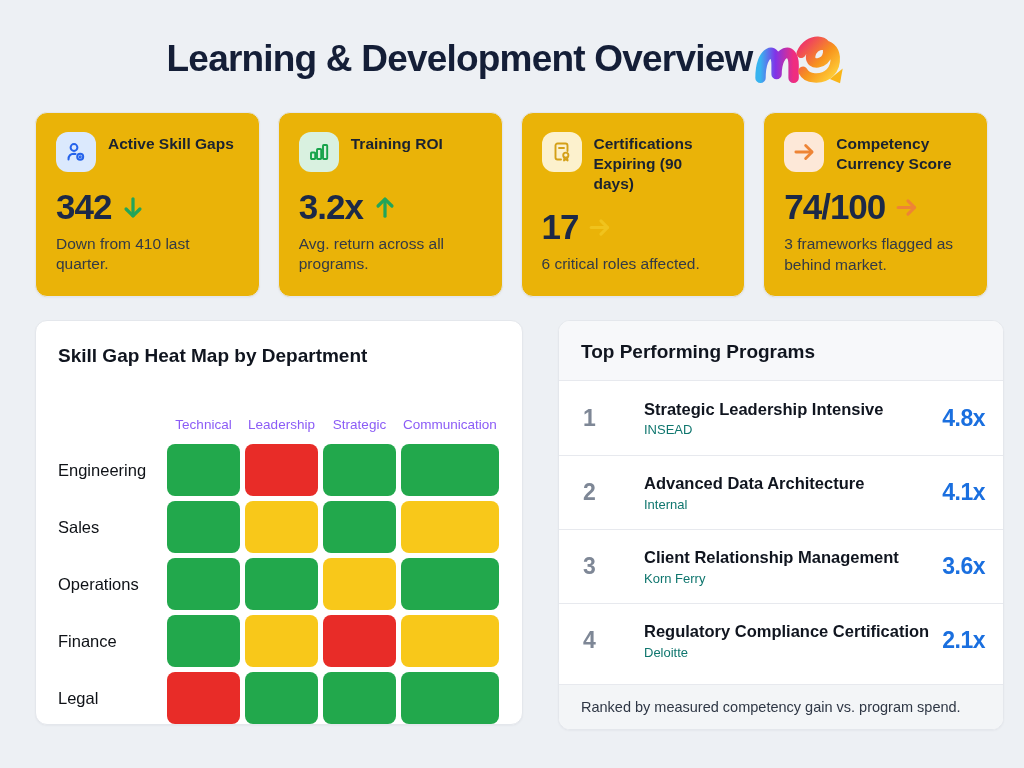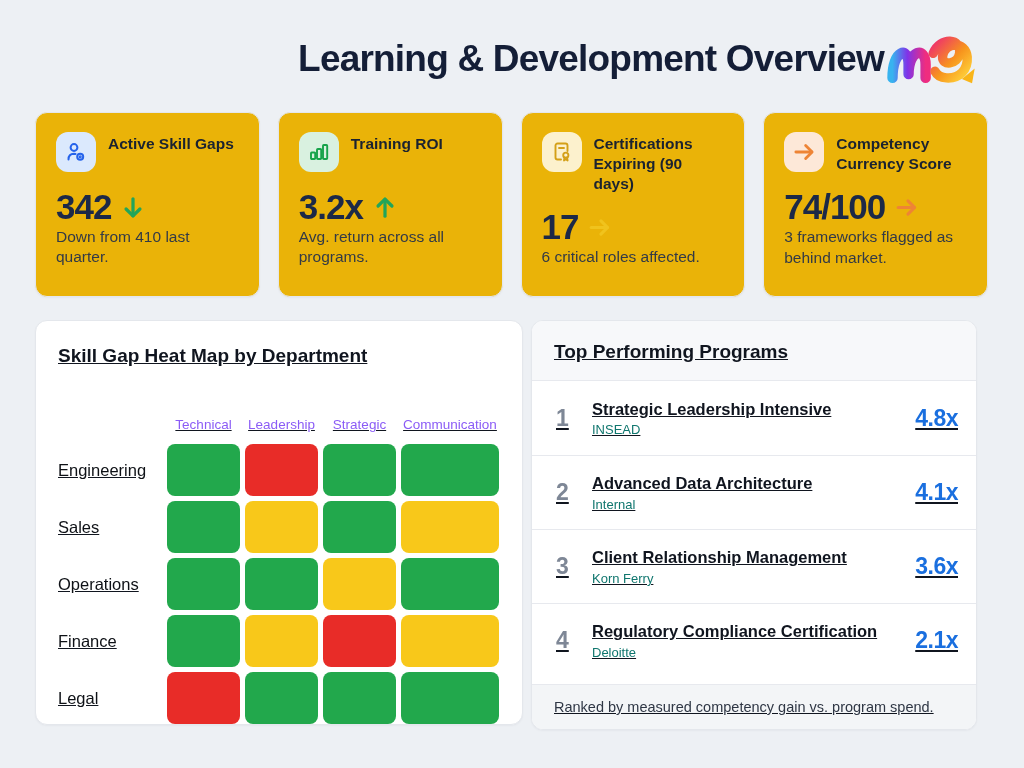--- a/index.html
+++ b/index.html
@@ -5,42 +5,42 @@
   * { margin:0; padding:0; box-sizing:border-box; }
   html,body { width:1024px; height:768px; overflow:hidden; }
   body {
     background:#edf0f4;
     font-family:"Liberation Sans", sans-serif;
     color:#10151f;
   }
   .page { padding:26px 36px 0 35px; width:1024px; height:768px; }
 
   
-  .header { display:flex; justify-content:flex-end; align-items:center; height:66px; margin-bottom:20px; }
+  .header { display:flex; justify-content:center; align-items:center; height:66px; margin-bottom:20px; }
   .page-title {
     font-size:37px; font-weight:800; letter-spacing:-0.8px; color:#141e37;
   }
   .logo { width:104px; height:62px; }
 
   
   .kpi-row { display:grid; grid-template-columns:repeat(4,1fr); gap:18px; height:185px; margin-bottom:23px; }
   .kpi-card {
     background:#eab308; border:1px solid #e4e7ec; border-radius:12px;
     padding:19px 20px; box-shadow:0 1px 2px rgba(16,24,40,.04);
   }
   .kpi-head { display:flex; align-items:flex-start; gap:12px; min-height:42px; }
   .kpi-icon { width:40px; height:40px; border-radius:12px; display:flex; align-items:center; justify-content:center; flex:0 0 40px; }
   .kpi-label { font-size:15.5px; font-weight:700; color:#1a2230; line-height:1.3; padding-top:2px; }
   .kpi-value-row { display:flex; align-items:center; gap:9px; margin-top:13px; }
   .kpi-value { font-size:35px; font-weight:800; letter-spacing:-1px; color:#1c2947; }
   .kpi-trend { display:flex; align-items:center; }
-  .kpi-sub { font-size:15.5px; color:#333a46; line-height:1.32; margin-top:0; }
-
-  
-  .panels { display:grid; grid-template-columns:488px 446px; gap:8px;text-decoration:underline; }
+  .kpi-sub { font-size:15.5px; color:#333a46; line-height:1.32; margin-top:7px; }
+
+  
+  .panels { display:grid; grid-template-columns:488px 446px; gap:35px; }
 
   .panel {
     background:#ffffff; border:1px solid #e4e7ec; border-radius:12px;
     box-shadow:0 1px 2px rgba(16,24,40,.04); overflow:hidden;
   }
   .heatmap-panel { height:405px; padding:24px 22px; }
   .panel-title { font-size:19px; font-weight:700; color:#10151f; }
 
   
   .hm-grid {
@@ -58,21 +58,21 @@
   .hm-row-label { font-size:16.5px; color:#0e1116; align-self:center; }
   .hm-cell { border-radius:8px; }
 
   
   .programs-panel { height:410px; display:flex; flex-direction:column; }
   .programs-header { background:#f7f8fa; padding:20px 22px 17px 22px; border-bottom:1px solid #e7e9ee; }
   .programs-list { flex:1; background:#ffffff; }
   .program-item { display:flex; align-items:center; padding:13px 18px 13px 24px; height:74px; }
   .program-item + .program-item { border-top:1px solid #e7e9ee; }
   .program-rank { font-size:23px; font-weight:600; color:#7e8796; width:36px; flex:0 0 36px; }
-  .program-text { flex:1; min-width:0; padding-right:8px; }
+  .program-text { flex:1; min-width:0; padding-right:8px;margin-left:25px; }
   .program-name { font-size:16.5px; font-weight:700; color:#10151f; line-height:1.25; white-space:nowrap; }
   .program-provider { font-size:13px; color:#0f766e; margin-top:3px; }
   .program-roi { font-size:23px; font-weight:800; color:#1a6fdf; letter-spacing:-0.5px; }
   .programs-footer {
     background:#f3f5f7; border-top:1px solid #e7e9ee; padding:14px 22px;
     font-size:14.5px; color:#2f3745;
   }
 </style>
 </head>
 <body>

